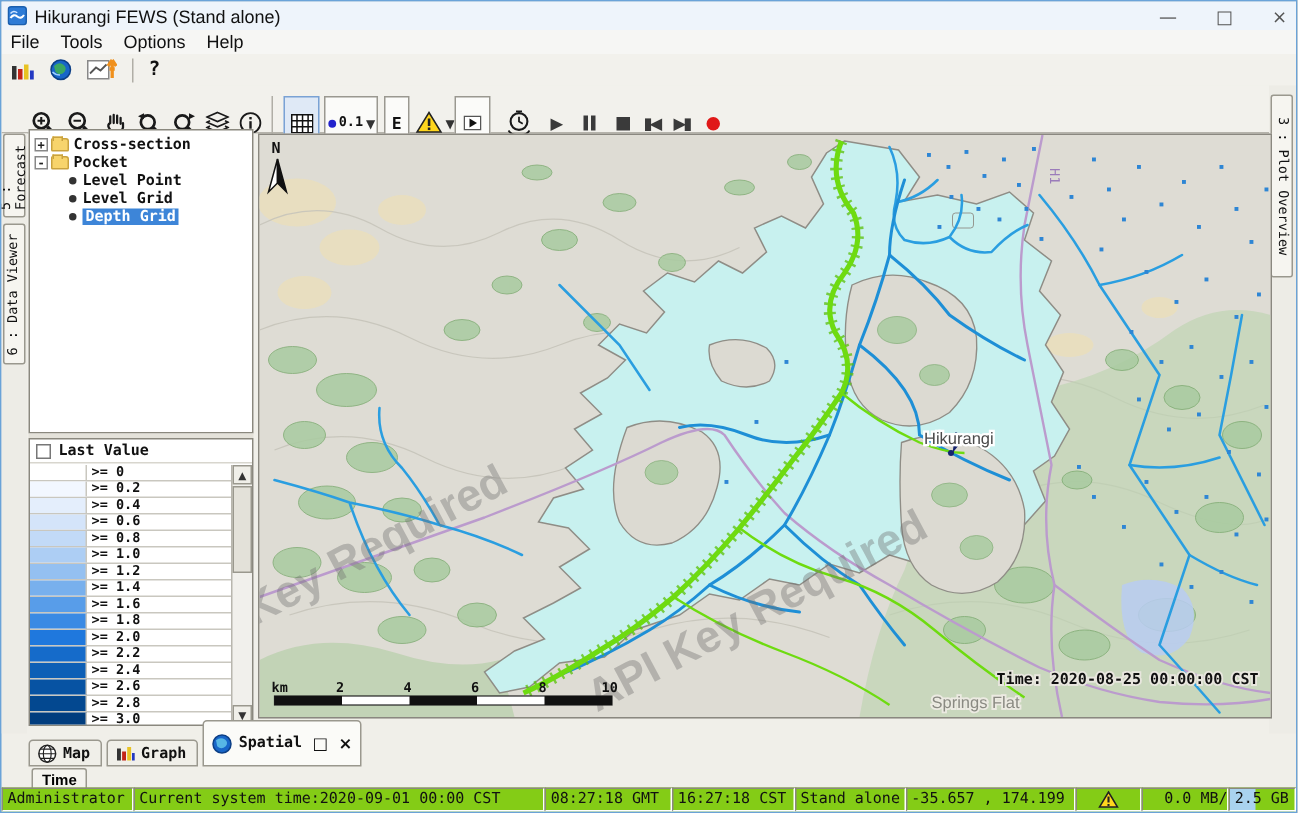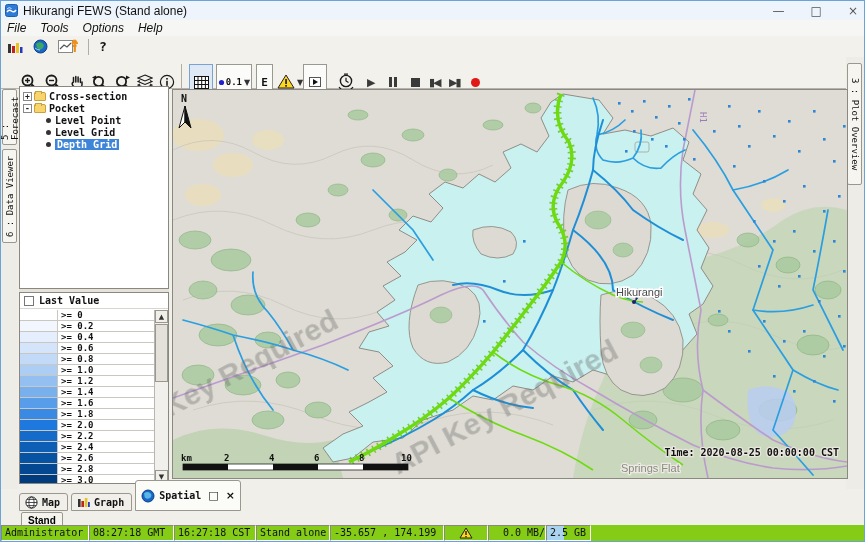--- a/index.html
+++ b/index.html
@@ -13,21 +13,21 @@
   .titlebar { position:absolute; left:0; top:0; width:100%; height:19px;
     background:#eef4fb; display:flex; align-items:center; padding-left:4px;
     font-family:"Liberation Sans", sans-serif; font-size:12px; }
   .titlebar .logo { width:13px; height:13px; margin-right:5px; }
   .win-controls { position:absolute; right:6px; top:0; height:19px; display:flex; gap:26px;
     align-items:center; color:#555; font-size:12px; font-family:"DejaVu Sans", sans-serif;}
   .win-controls span { cursor:default; }
   
   .menubar { position:absolute; left:0; top:19px; width:100%; height:16px; background:#f6f6f4;
     display:flex; gap:14px; align-items:center; padding-left:6px;
-    font-family:"Liberation Sans", sans-serif; font-size:12px;font-style:italic; }
+    font-family:"Liberation Sans", sans-serif; font-size:12px; }
   
   .toolbar1 { position:absolute; left:0; top:35px; width:100%; height:21px; background:#f2f1ec;
     display:flex; align-items:center; gap:10px; padding-left:6px; }
   .toolbar2 { position:absolute; left:0; top:56px; width:100%; height:32px; background:#f2f1ec;
     border-bottom:1px solid #b5b3ab; }
   .tsep { width:1px; height:16px; background:#b0aea6; }
   .tbtn { display:flex; align-items:center; justify-content:center; cursor:default; }
   .t2 { position:absolute; top:7px; height:36px; }
   .boxbtn { border:1px solid #9a9890; background:#fbfbf9; }
   .gridbtn { background:#dfe9f6; border:1px solid #7aa2d4; }
@@ -625,24 +625,25 @@
       <svg width="14" height="14" viewBox="0 0 14 14">
         <circle cx="7" cy="7" r="6" fill="#1866c8" stroke="#0c3f86"></circle>
         <path d="M3 4.5 Q6 2 9 4 Q11.5 6 9.5 8.5 Q6.5 11 3.8 8.5 Z" fill="#5ec0e8" opacity="0.9"></path>
       </svg>
       <span>Spatial</span>
       <span class="panel-ctl">□</span>
       <span class="panel-ctl">×</span>
     </div>
   </div>
 
-  <button class="logs-btn">Stand</button>
+  <button class="logs-btn">Time</button>
 
   <div class="statusbar">
     <div class="scell" style="width:88px;">Administrator</div>
+    <div class="scell" style="width:275px;">Current system time:2020-09-01 00:00 CST</div>
     <div class="scell" style="width:85px;">08:27:18 GMT</div>
     <div class="scell" style="width:82px;">16:27:18 CST</div>
     <div class="scell" style="width:74px;">Stand alone</div>
     <div class="scell" style="width:114px;">-35.657 , 174.199</div>
     <div class="scell" style="width:44px; display:flex; justify-content:center;">
       <svg width="14" height="12" viewBox="0 0 14 12">
         <polygon points="7,1 13,11 1,11" fill="#ffd61e" stroke="#222"></polygon>
         <rect x="6.3" y="4" width="1.4" height="4" fill="#222"></rect>
           <rect x="6.3" y="9" width="1.4" height="1.3" fill="#222"></rect>
       </svg>

